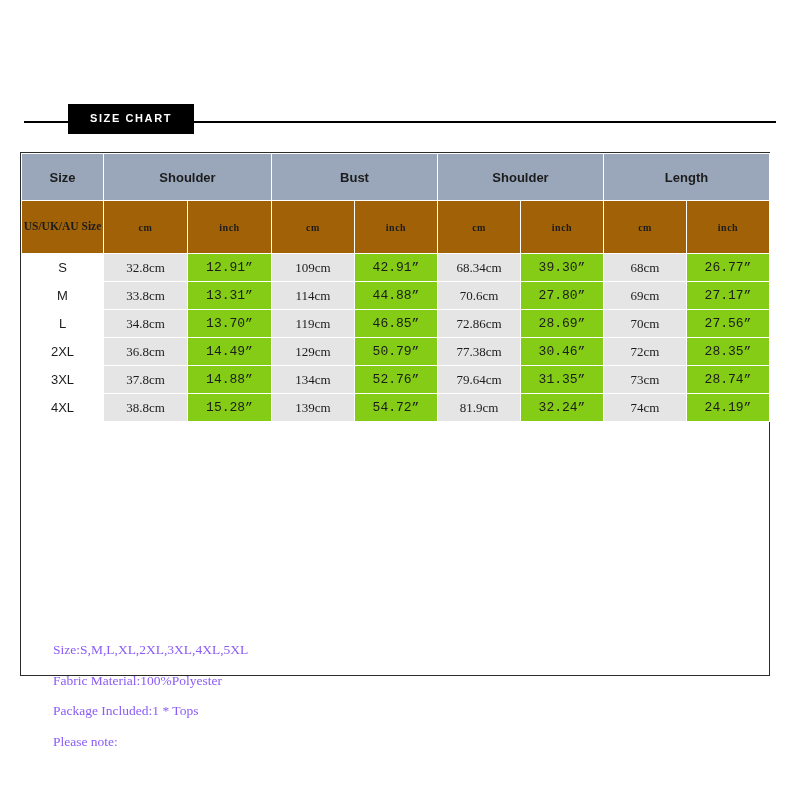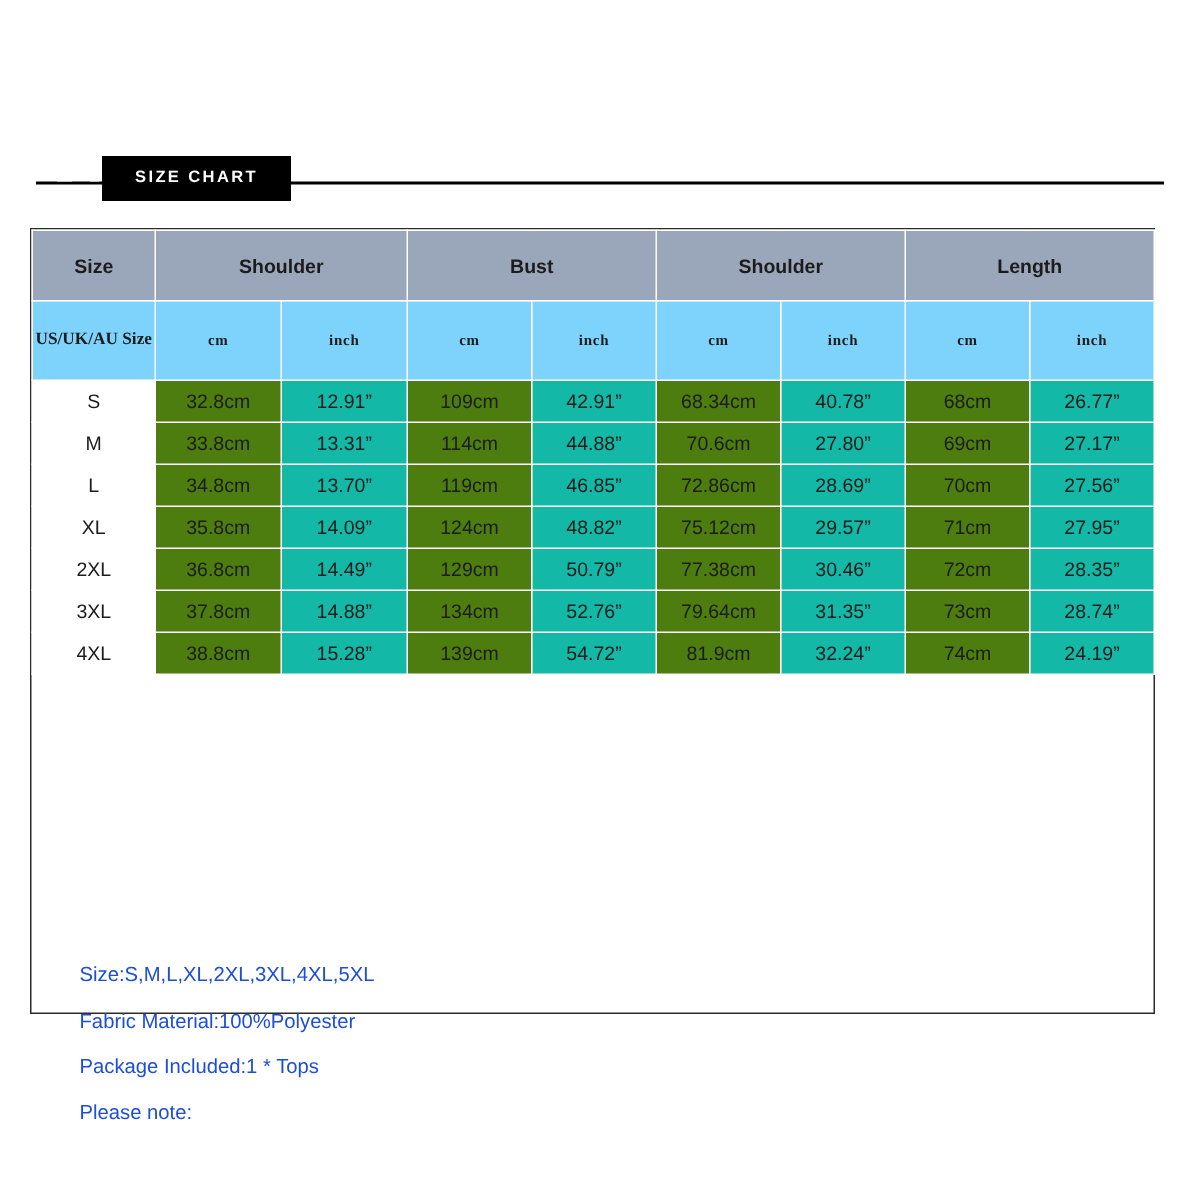--- a/index.html
+++ b/index.html
@@ -92,21 +92,21 @@
   
   .hdr-main td {
     background: #9aa7bb;
     color: #ffffff;
     font-weight: bold;
     font-size: 14px;
     height: 46px;
     border-color: #ffffff;
   }
   .hdr-sub td {
-    background: #7dd3fc;
+    background: #a16207;
     color: #ffffff;
     font-weight: bold;
     font-size: 12px;
     height: 52px;
     border-color: #ffffff;
   }
   .hdr-sub td.unit {
     font-family: "Liberation Serif", serif;
     font-size: 10px;
     letter-spacing: 0.5px;
@@ -124,44 +124,47 @@
   }
   td.size-col {
     background: #ffffff;
     color: #1c1c1c;
     border-left: 1px solid #ffffff;
     border-right: 1px solid #ffffff;
     border-top: 1px solid #ffffff;
     border-bottom: 1px solid #ffffff;
   }
   td.cell-dark {
-    background: #4d7c0f;
-    color: #1c1c1c;
+    background: #e5e5e5;
+    color: #1c1c1c;
+    font-family: Liberation Serif, serif;
   }
   td.cell-light {
-    background: #14b8a6;
-    color: #1c1c1c;
+    background: #84cc16;
+    color: #1c1c1c;
+    font-family: Liberation Mono, monospace;
   }
 
   
   .notes {
     position: absolute;
     left: 24px;
     top: 480px;
     width: 748px;
     padding: 10px 0 0 4px;
     box-sizing: border-box;
   }
   .note-line {
     font-size: 13.5px;
-    color: #1d4ed8;
+    color: #8b5cf6;
     line-height: 1;
     padding: 0 0 0 4px;
     margin-bottom: 17px;
     white-space: nowrap;
+    font-family: Liberation Serif, serif;
   }
 </style>
 </head>
 <body>
 
 <div id="page">
 
   <div class="header-wrap">
     <div class="header-line"></div>
     <div class="header-dash"></div>
@@ -203,21 +206,21 @@
         </tr>
       </thead>
       <tbody>
         <tr>
           <td class="size-col">S</td>
           <td class="cell-dark">32.8cm</td>
           <td class="cell-light">12.91”</td>
           <td class="cell-dark">109cm</td>
           <td class="cell-light">42.91”</td>
           <td class="cell-dark">68.34cm</td>
-          <td class="cell-light">40.78”</td>
+          <td class="cell-light">39.30”</td>
           <td class="cell-dark">68cm</td>
           <td class="cell-light">26.77”</td>
         </tr>
         <tr>
           <td class="size-col">M</td>
           <td class="cell-dark">33.8cm</td>
           <td class="cell-light">13.31”</td>
           <td class="cell-dark">114cm</td>
           <td class="cell-light">44.88”</td>
           <td class="cell-dark">70.6cm</td>
@@ -230,31 +233,20 @@
           <td class="cell-dark">34.8cm</td>
           <td class="cell-light">13.70”</td>
           <td class="cell-dark">119cm</td>
           <td class="cell-light">46.85”</td>
           <td class="cell-dark">72.86cm</td>
           <td class="cell-light">28.69”</td>
           <td class="cell-dark">70cm</td>
           <td class="cell-light">27.56”</td>
         </tr>
         <tr>
-          <td class="size-col">XL</td>
-          <td class="cell-dark">35.8cm</td>
-          <td class="cell-light">14.09”</td>
-          <td class="cell-dark">124cm</td>
-          <td class="cell-light">48.82”</td>
-          <td class="cell-dark">75.12cm</td>
-          <td class="cell-light">29.57”</td>
-          <td class="cell-dark">71cm</td>
-          <td class="cell-light">27.95”</td>
-        </tr>
-        <tr>
           <td class="size-col">2XL</td>
           <td class="cell-dark">36.8cm</td>
           <td class="cell-light">14.49”</td>
           <td class="cell-dark">129cm</td>
           <td class="cell-light">50.79”</td>
           <td class="cell-dark">77.38cm</td>
           <td class="cell-light">30.46”</td>
           <td class="cell-dark">72cm</td>
           <td class="cell-light">28.35”</td>
         </tr>

